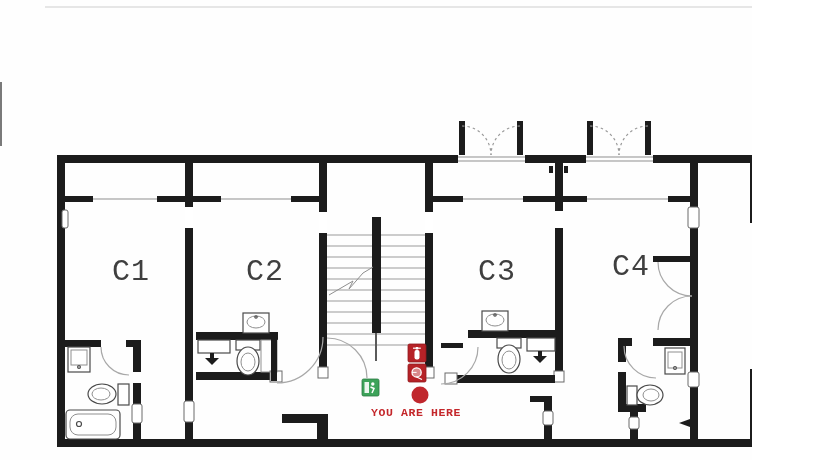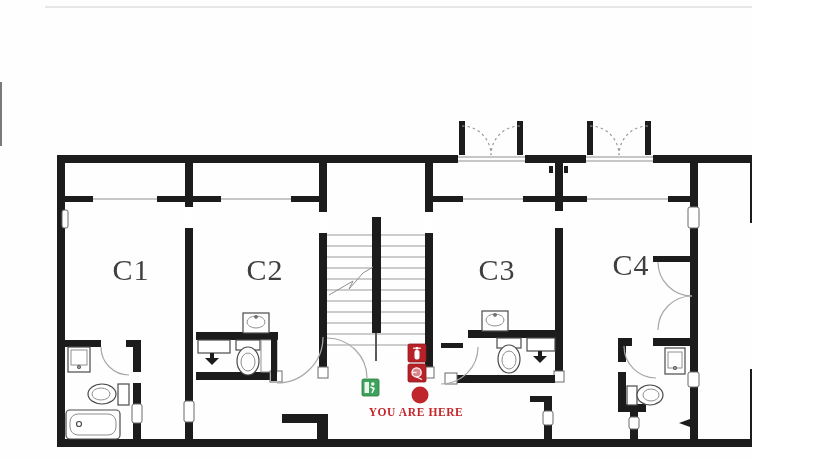--- a/index.html
+++ b/index.html
@@ -1,17 +1,17 @@
 <!DOCTYPE html>
 <html><head>
 <meta charset="utf-8">
 <style>
   html,body{margin:0;padding:0;background:#ffffff;}
   .screen{position:relative;width:752px;height:460px;background:#fefefe;overflow:hidden;
-          font-family:Liberation Serif, serif;}
+          font-family:Liberation Mono, monospace;}
   svg{display:block;}
   .wall{fill:#1c1c1c;}
   .gap{fill:#ffffff;}
   .gapbox{fill:#ffffff;stroke:#6a6a6a;stroke-width:1;}
   .thin{stroke:#8f8f8f;stroke-width:1;fill:none;}
   .tread{stroke:#9a9a9a;stroke-width:1;}
   .arc{stroke:#a8a8a8;stroke-width:1.2;fill:none;}
   .arcdash{stroke:#9a9a9a;stroke-width:1.2;fill:none;stroke-dasharray:2.5,3;}
   .fix{stroke:#4a4a4a;stroke-width:1.2;fill:#ffffff;}
   .fixthin{stroke:#8f8f8f;stroke-width:1;fill:none;}

